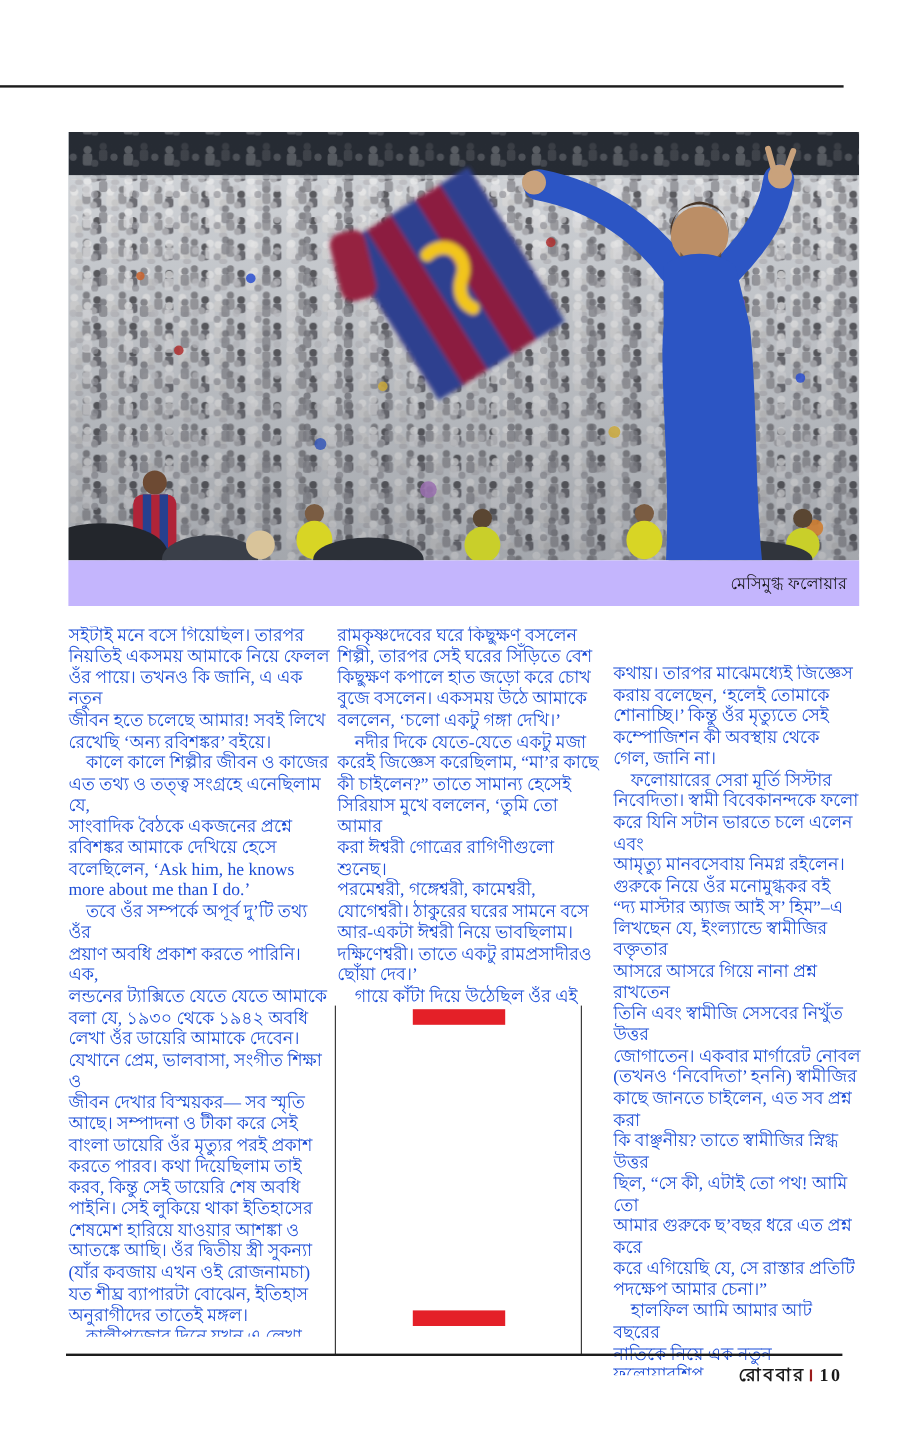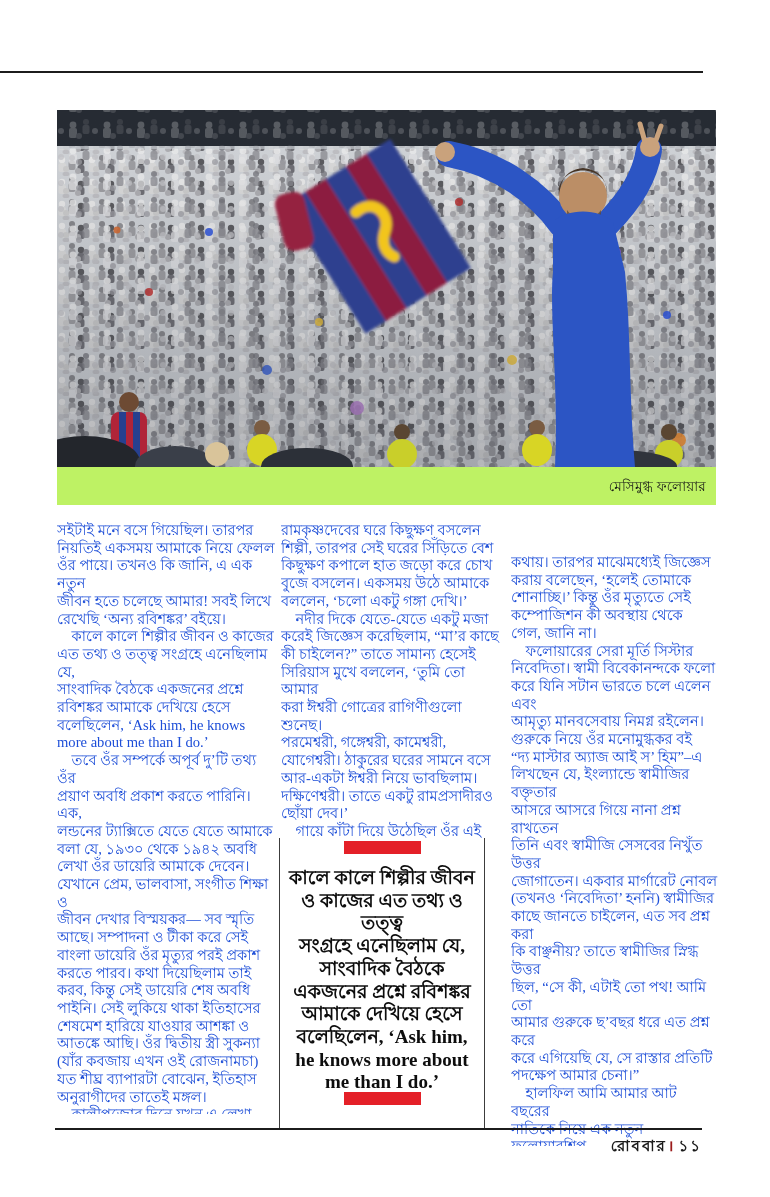--- a/index.html
+++ b/index.html
@@ -4,21 +4,21 @@
 <style>
   html,body{margin:0;padding:0;}
   body{
     width:770px;height:1197px;position:relative;background:#ffffff;
     font-family:"Liberation Serif","DejaVu Serif",serif;color:#111;
     overflow:hidden;
   }
   .top-rule{position:absolute;left:0;top:71px;width:703px;height:2px;background:#1c1c1c;}
   .photo-wrap{position:absolute;left:57px;top:110px;width:659px;height:357px;overflow:hidden;background:#c9cdd2;}
   .caption-bar{
-    position:absolute;left:57px;top:467px;width:659px;height:38px;background:#bef264;
+    position:absolute;left:57px;top:467px;width:659px;height:38px;background:#c4b5fd;
   }
   .caption-text{
     position:absolute;right:10px;top:0;height:38px;line-height:40px;
     font-size:13.5px;color:#151515;letter-spacing:.2px;
   }
   .col{
     position:absolute;top:522px;height:592px;overflow:hidden;
     font-size:14.6px;line-height:17.7px;white-space:pre-line;
     color:#1d4ed8;text-align:left;
   }
@@ -233,28 +233,19 @@
 পাস, ফ্রি কিক, পেনাল্টি শট ঘুরিয়ে
 ফিরিয়ে দেখি যেন মোৎজার্টের পিস
 শুনছি! খেলা ও সুর তখন মিলেমিশে এক
 হয়ে যায়। ফলোয়িং তখন হয়ে যায়
 ফরাসি, যাকে বলে ‘ইমার্সিভ’। অবগাহন।
  ফলোয়িং তো অবগাহন-ই।
 কি সেকালে, কি একালে।</div>
 
 <div class="quote-box">
   <div class="quote-bar top"></div>
-  <div class="quote-text">কালে কালে শিল্পীর জীবন
-ও কাজের এত তথ্য ও তত্ত্ব
-সংগ্রহে এনেছিলাম যে,
-সাংবাদিক বৈঠকে
-একজনের প্রশ্নে রবিশঙ্কর
-আমাকে দেখিয়ে হেসে
-বলেছিলেন, ‘Ask him,
-he knows more about
-me than I do.’</div>
   <div class="quote-bar bottom"></div>
 </div>
 
 <div class="footer-rule"></div>
 <div class="footer">
-  <span>রোববার</span><span class="sep">।</span><span>১১</span>
+  <span>রোববার</span><span class="sep">।</span><span>10</span>
 </div>
 
 </body></html>

